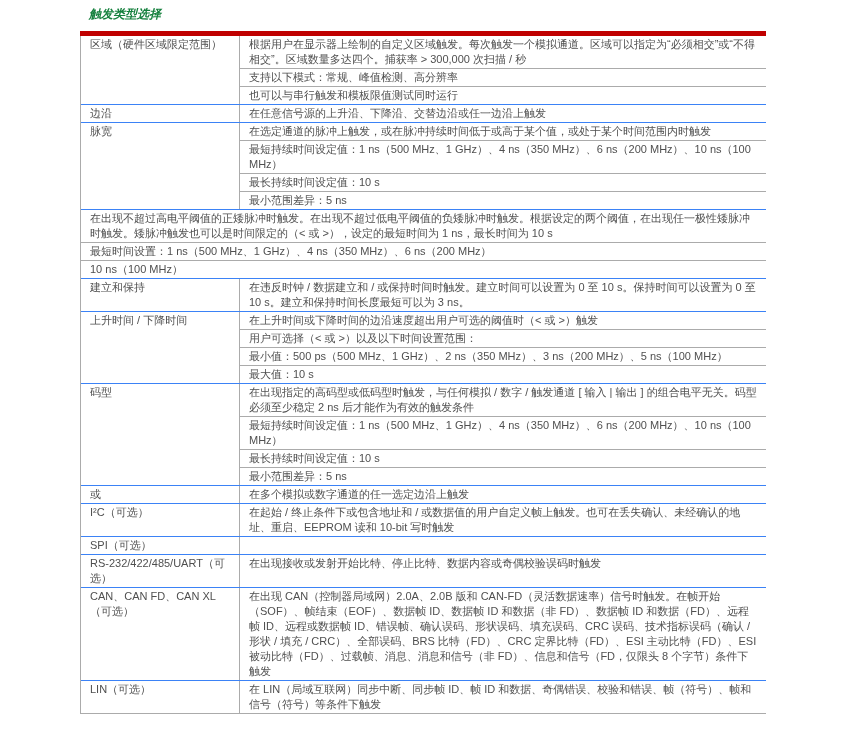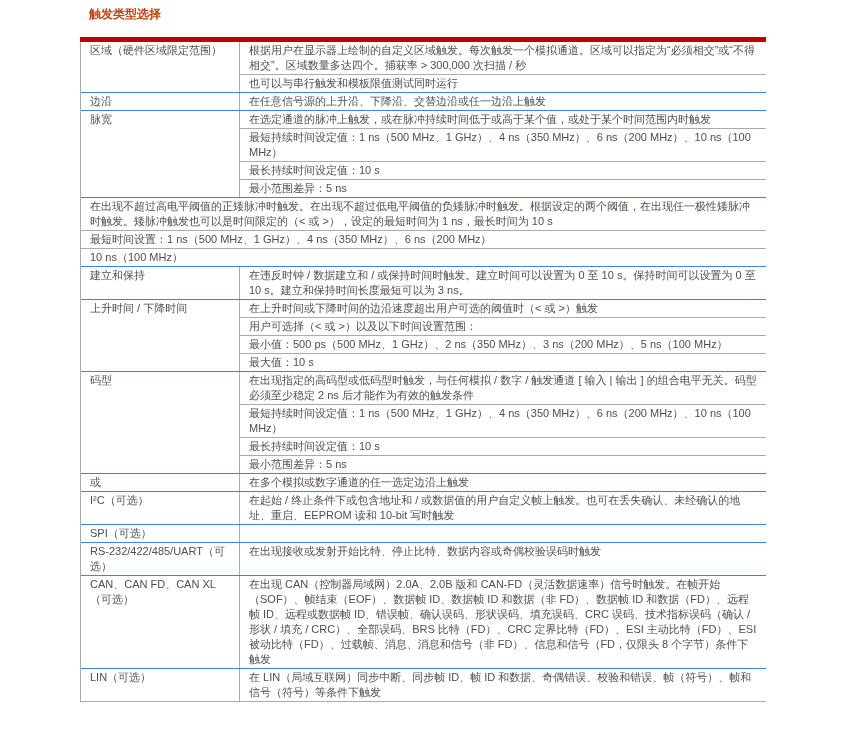--- a/index.html
+++ b/index.html
@@ -17,26 +17,27 @@
     height: 734px;
     background: #ffffff;
   }
   .doc {
     position: absolute;
     left: 80px;
     top: 6px;
     width: 686px;
   }
   .title {
-    margin: 0 0 15px 0;
+    margin: 0 0 9px 0;
     padding-left: 9px;
     font-size: 12px;
     font-weight: bold;
-    color: #c2410c;
+    color: #15803d;
     line-height: 16px;
+    font-style: italic;
   }
   .redbar {
     height: 5px;
     width: 100%;
   }
   .spec-table {
     border-left: 1px solid #ababab;
     border-bottom: 1px solid #ababab;
     font-size: 11px;
     color: #4f4f4f;
@@ -78,20 +79,21 @@
 
 <div class="page">
   <div class="doc">
     <h1 class="title">触发类型选择</h1>
     <div class="redbar" style="background: rgb(192, 0, 0);"></div>
     <div class="spec-table" id="spec-table">
   <div class="trow">
     <div class="tlabel">区域（硬件区域限定范围）</div>
     <div class="tcells">
             <div class="tcell">根据用户在显示器上绘制的自定义区域触发。每次触发一个模拟通道。区域可以指定为“必须相交”或“不得相交”。区域数量多达四个。捕获率 &gt; 300,000 次扫描 / 秒</div>
+            <div class="tcell">支持以下模式：常规、峰值检测、高分辨率</div>
             <div class="tcell">也可以与串行触发和模板限值测试同时运行</div>
           </div>
   </div>
 
   <div class="trow">
     <div class="tlabel">边沿</div>
     <div class="tcells">
             <div class="tcell">在任意信号源的上升沿、下降沿、交替边沿或任一边沿上触发</div>
           </div>
   </div>

